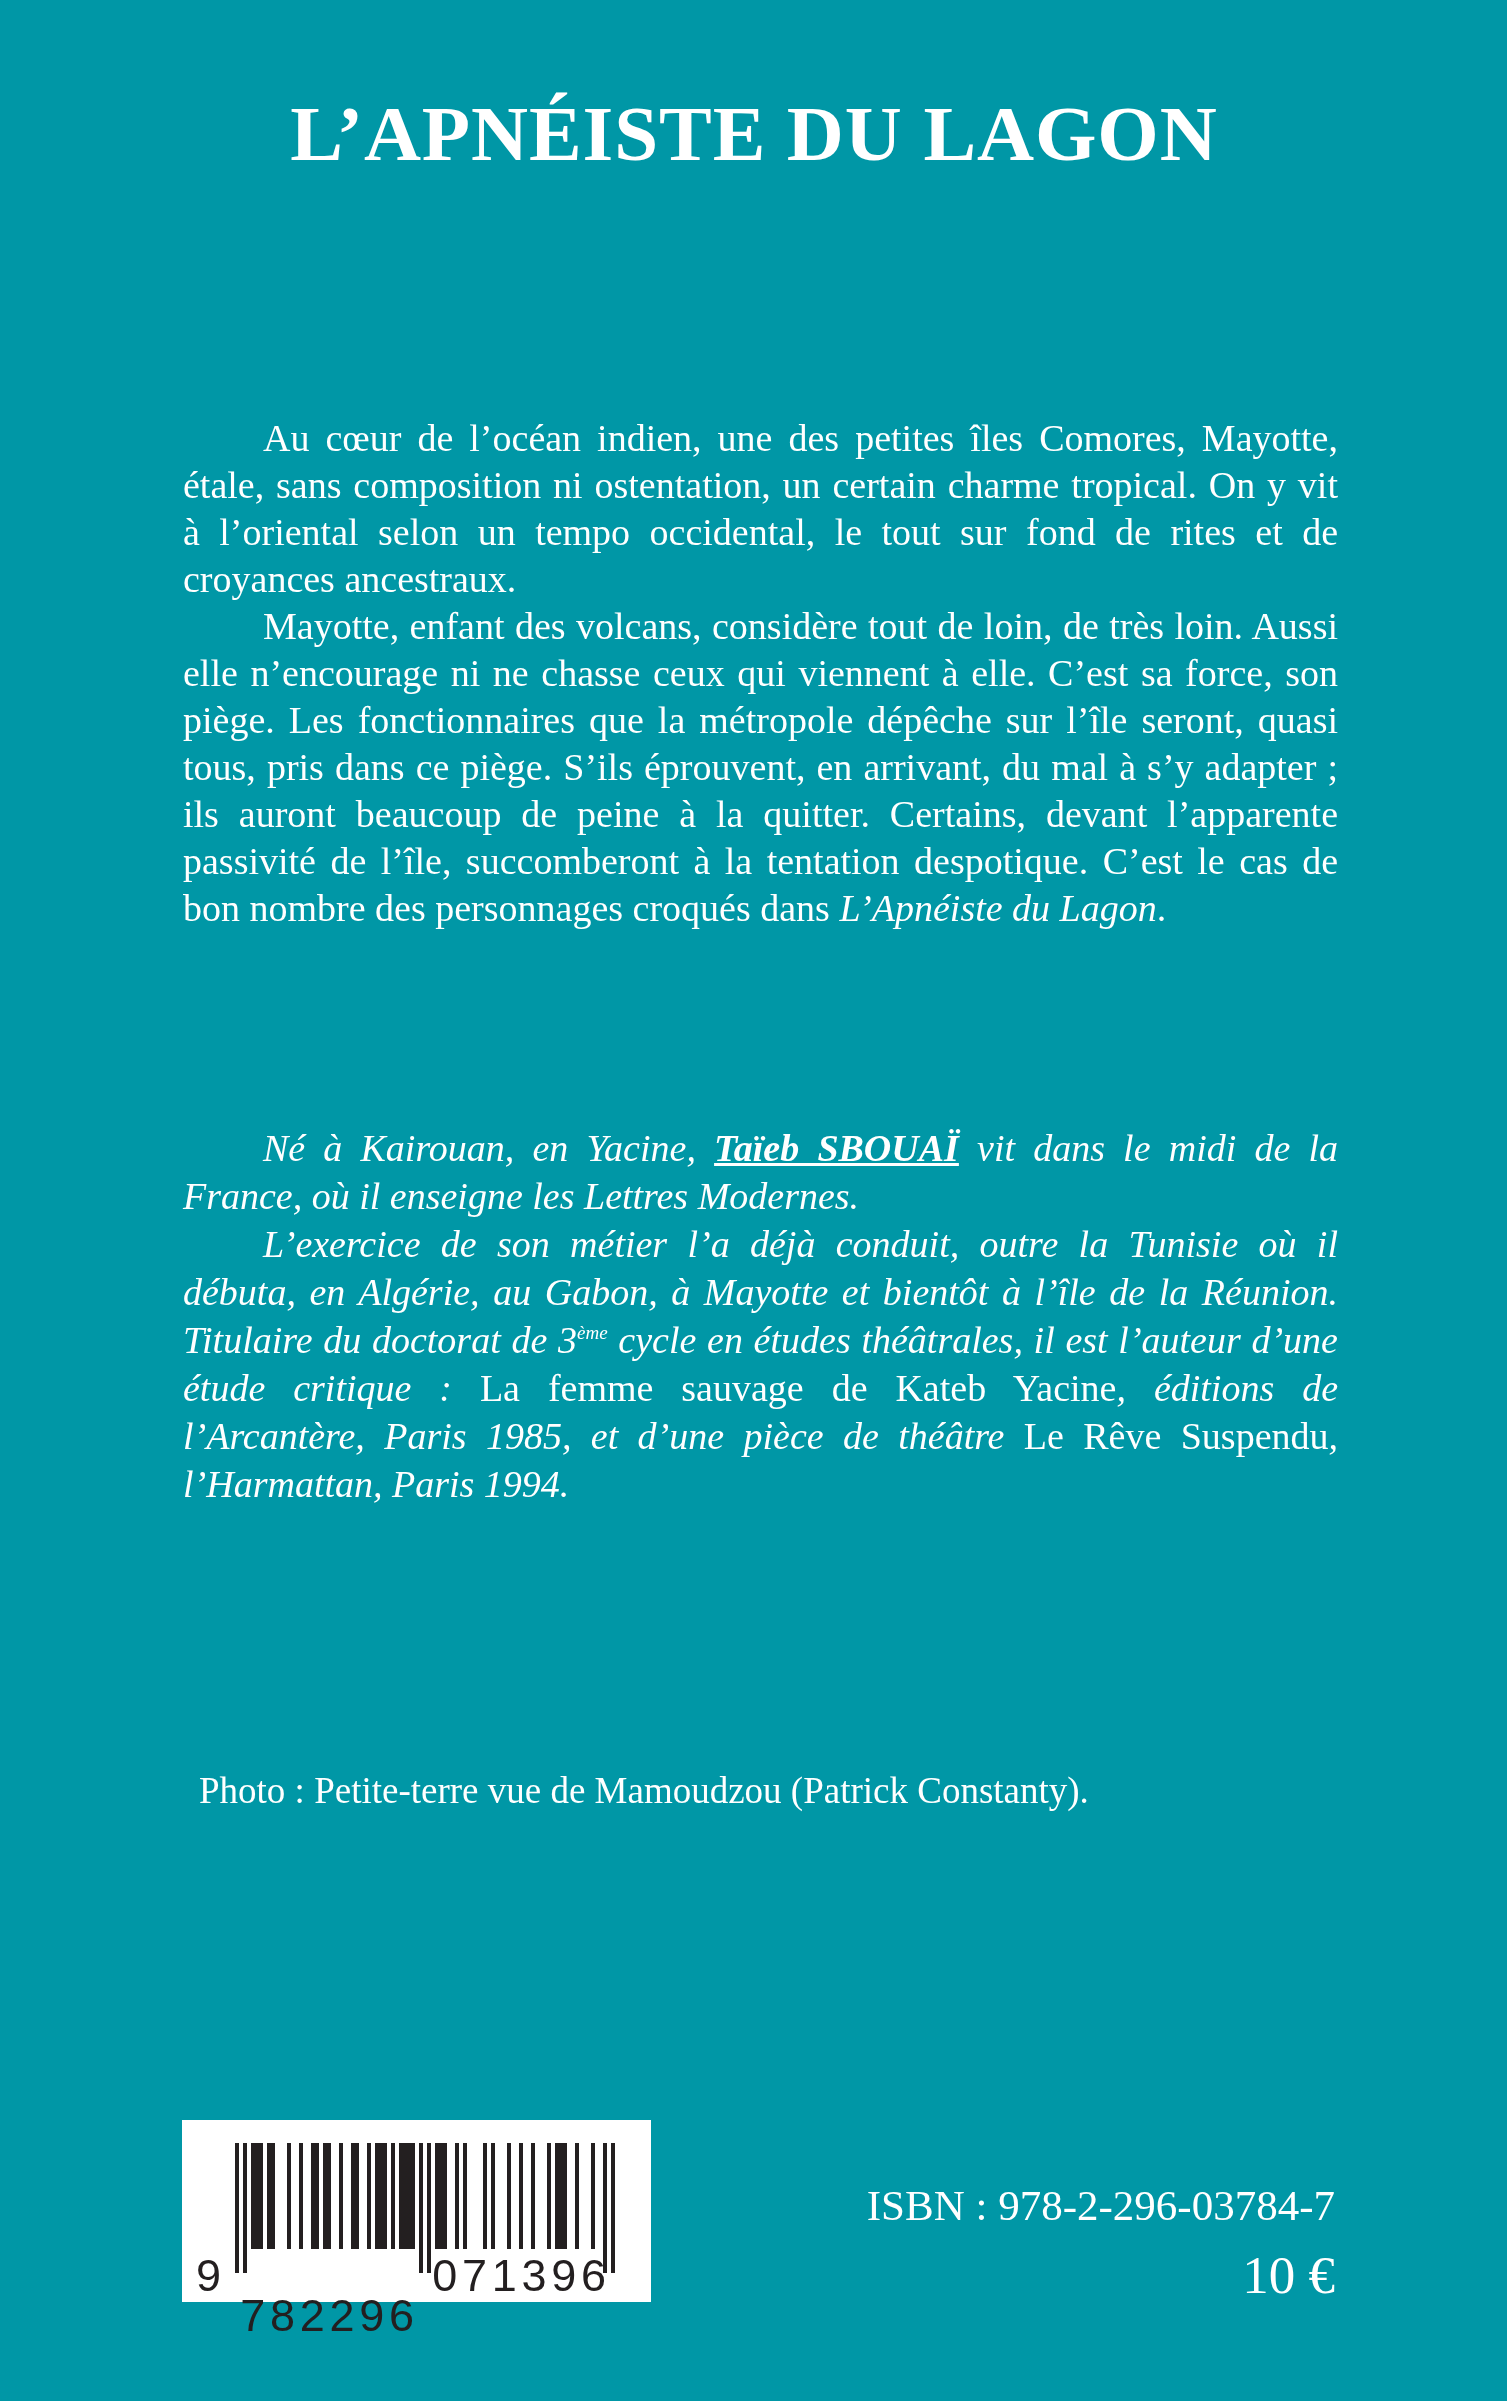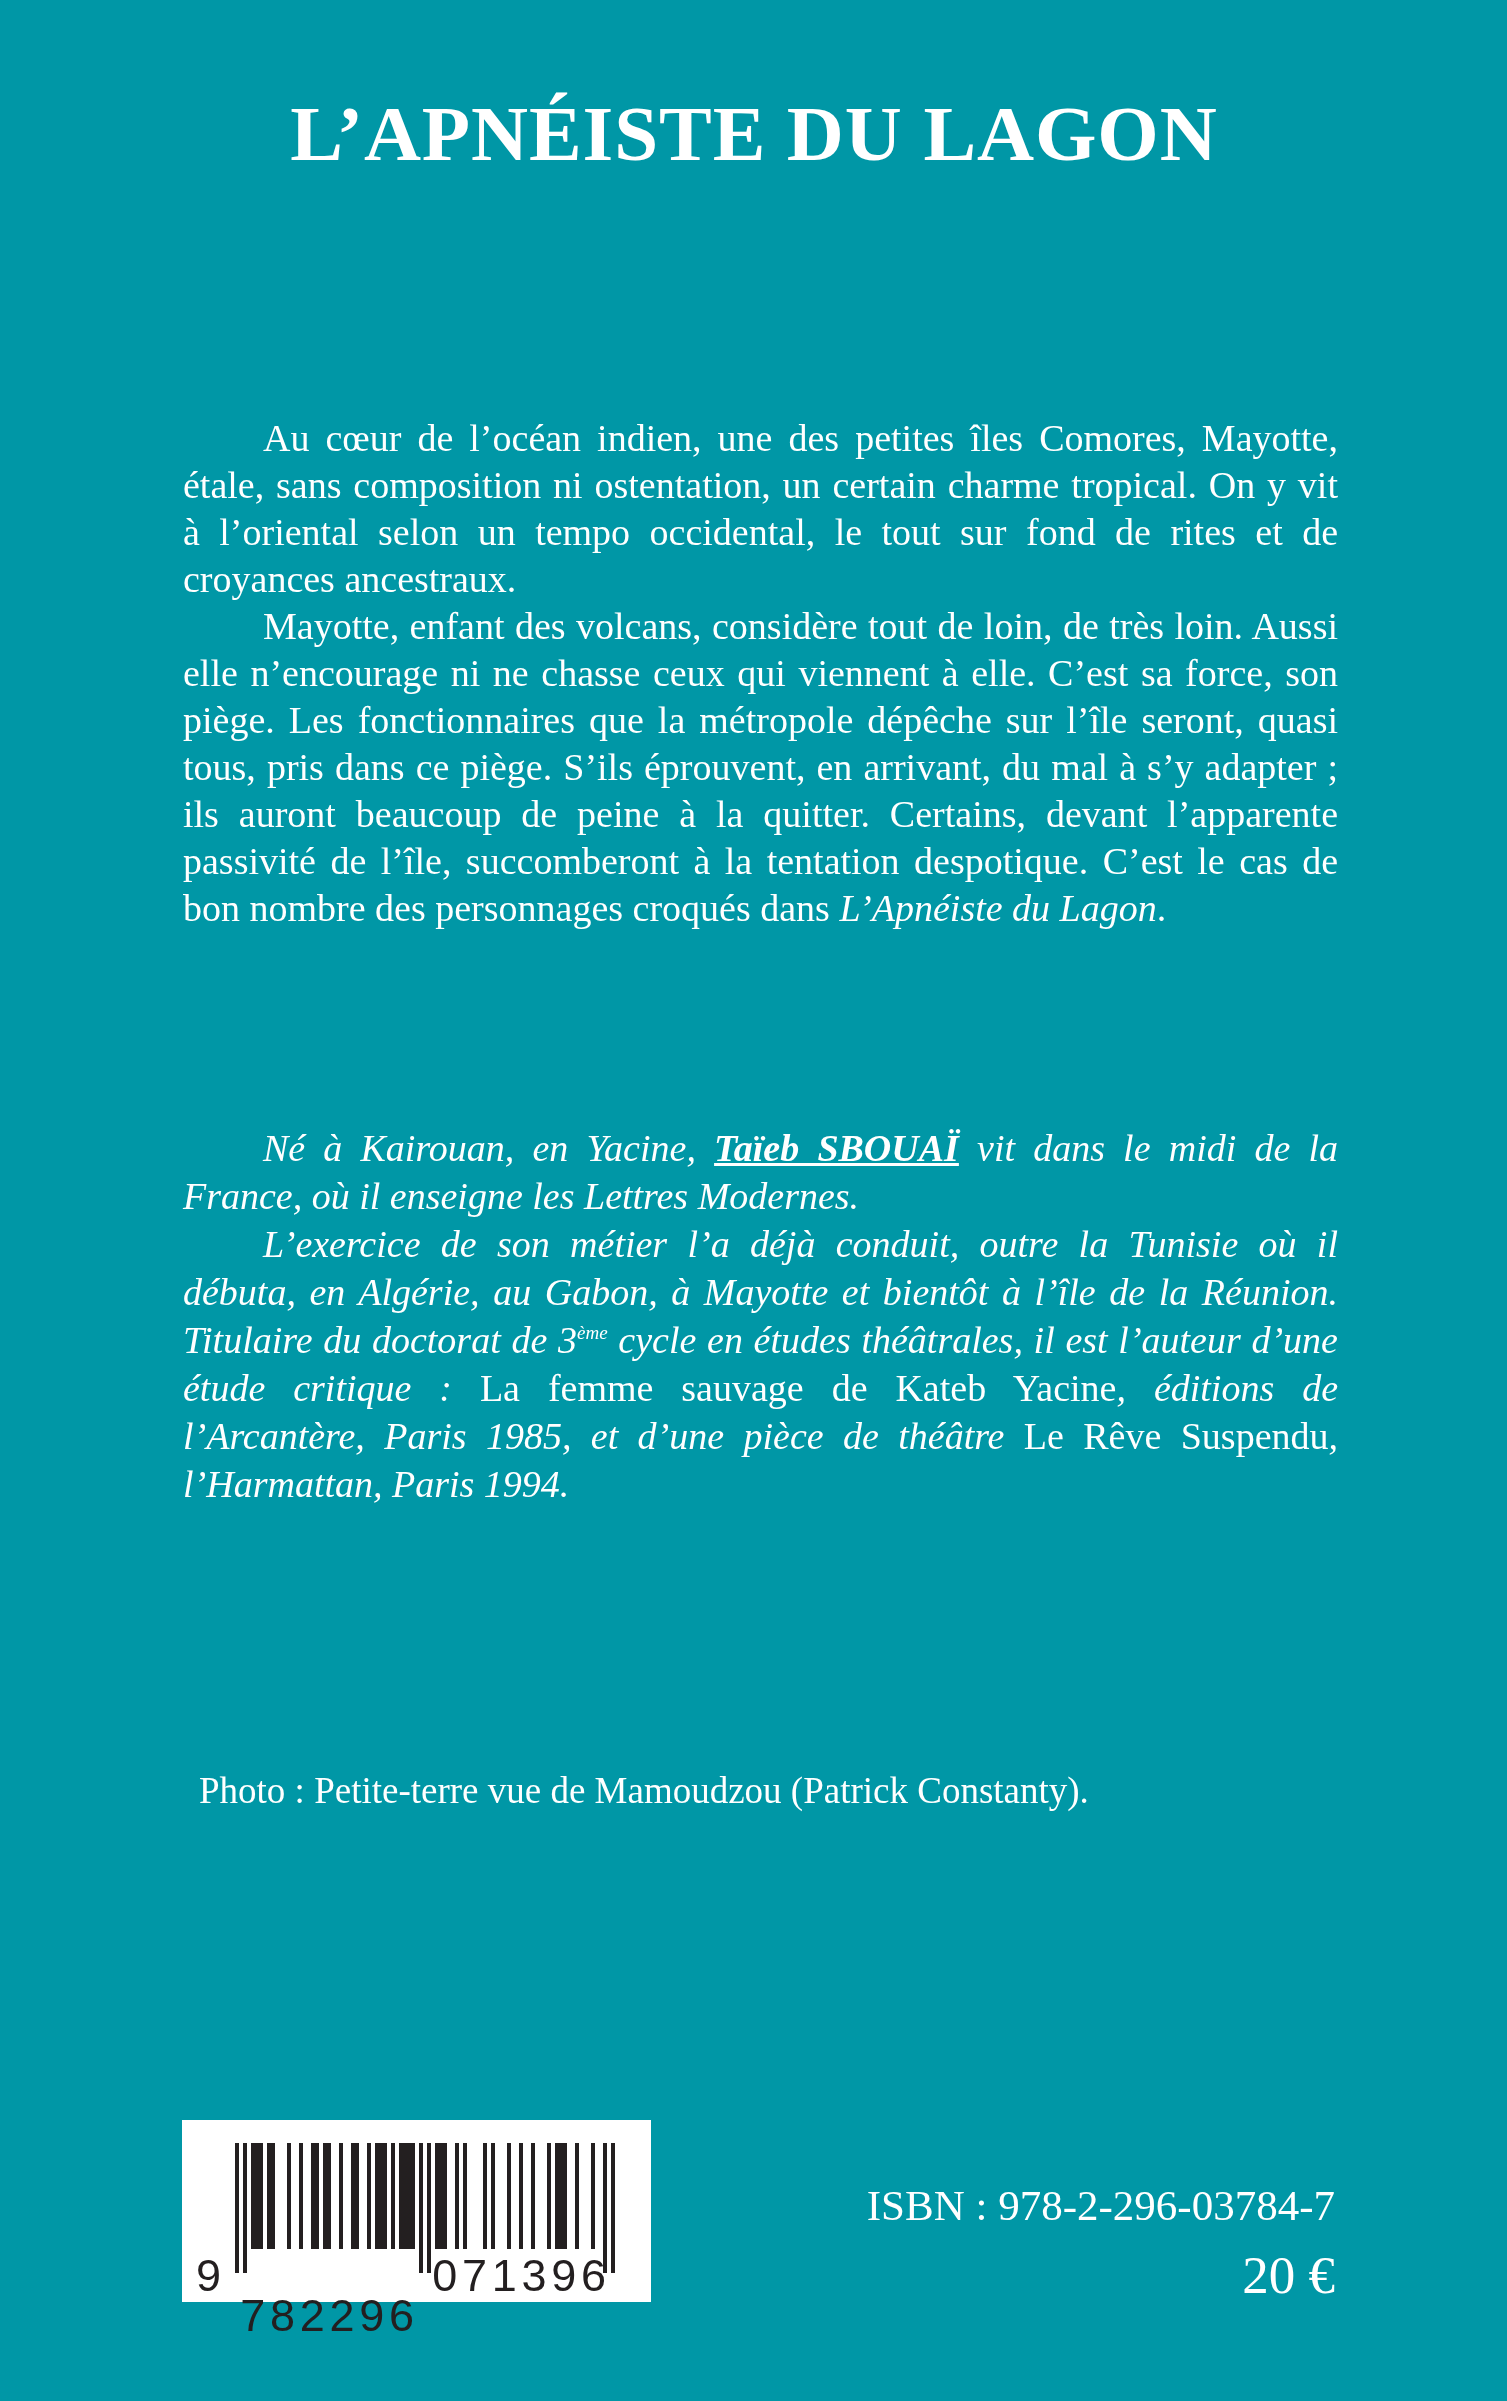--- a/index.html
+++ b/index.html
@@ -201,16 +201,16 @@
         <div class="module on tall" style="background: rgb(35, 31, 32);"></div>
       </div>
     <div class="barcode-digits">
       <span class="bc-first">9</span>
       <span class="bc-group1">782296</span>
       <span class="bc-group2">071396</span>
     </div>
   </div>
 
   <p class="isbn">ISBN : 978-2-296-03784-7</p>
-  <p class="price">20 €</p>
+  <p class="price">10 €</p>
 
 </div>
 
 
 </body></html>

